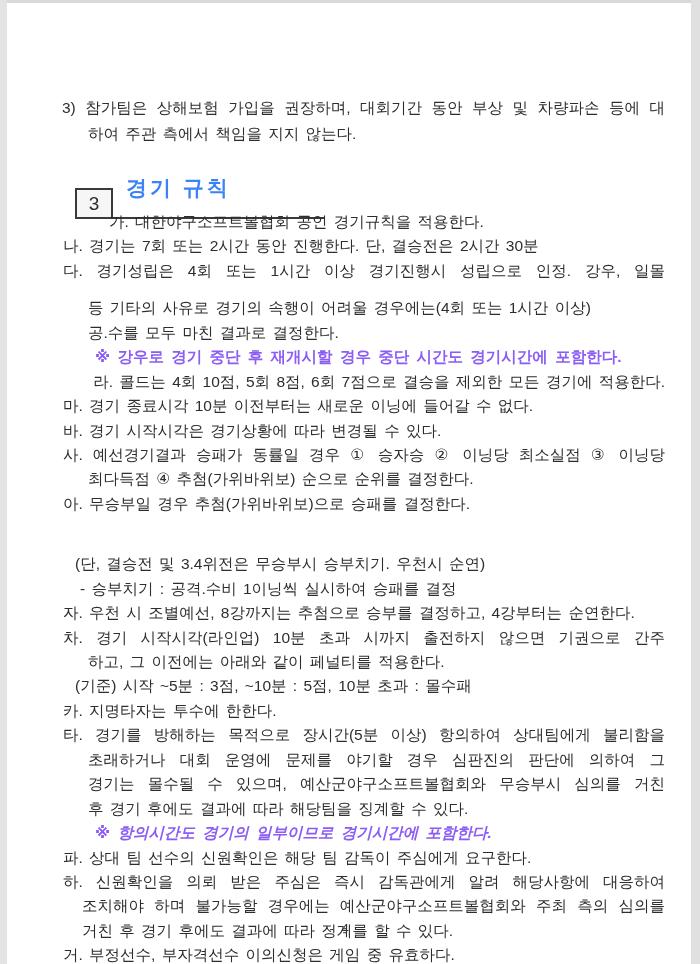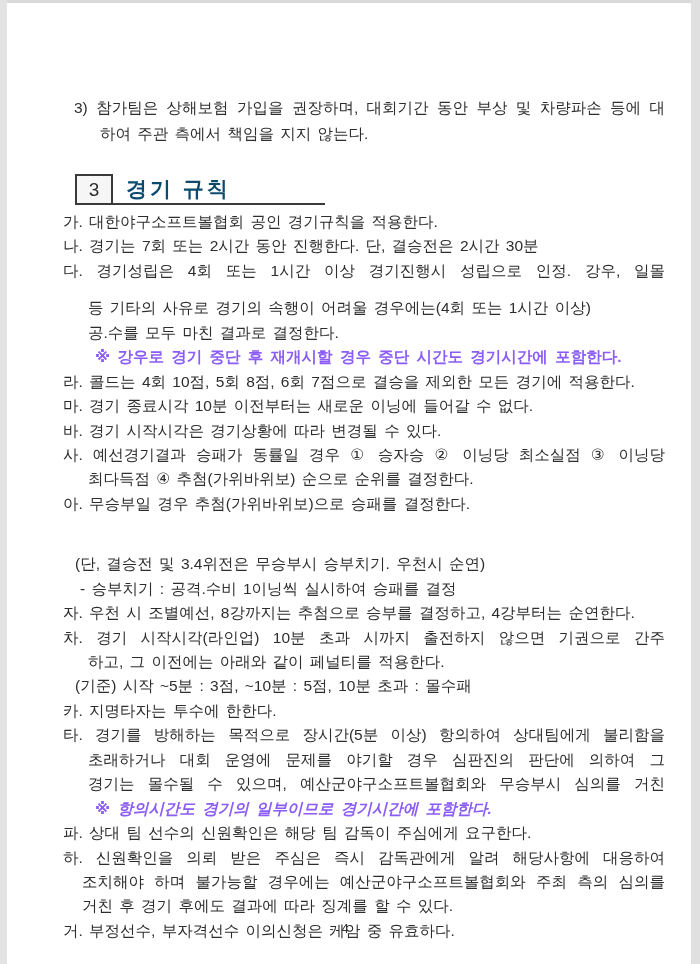--- a/index.html
+++ b/index.html
@@ -14,39 +14,39 @@
     color: #2d2d2d;
   }
   .edge-left  { position: absolute; left: 0; top: 0; width: 7px;  height: 964px; background: #e3e3e3; }
   .edge-right { position: absolute; right: 0; top: 0; width: 9px; height: 964px; background: #e0e0e0; }
   .edge-top   { position: absolute; left: 7px; right: 9px; top: 0; height: 3px; background: #d9d9d9; }
 
   .intro-block {
     position: absolute; left: 62px; top: 95px; width: 603px;
     font-size: 15.5px; word-spacing: 2px;
   }
-  .intro-block .line { height: 26px; line-height: 26px; margin-left: 12px; }
+  .intro-block .line { height: 26px; line-height: 26px; }
 
   .section-header {
     position: absolute; left: 75px; top: 174px;
     width: 250px;
     display: flex; align-items: flex-end;
     border-bottom: 2px solid #3a3a3a;
   }
   .section-num-box {
     border: 2px solid #3a3a3a; border-bottom: none;
     width: 34px; height: 27px;
     display: flex; align-items: center; justify-content: center;
     font-size: 19px; color: #2d2d2d;
     background: #f6f6f6;
   }
   .section-title {
     font-size: 21px; font-weight: bold; letter-spacing: 3px;
-    color: #0c4a6e;
-    margin-left: 13px; padding-bottom: 0;
+    color: #3b82f6;
+    margin-left: 13px; padding-bottom: 15px;
     white-space: nowrap;
   }
 
   .rules-block {
     position: absolute; left: 63px; top: 210px; width: 602px;
     font-size: 15.5px; word-spacing: 2px;
   }
   .rules-block .line {
     height: 24.45px; line-height: 24.45px;
     white-space: nowrap;
@@ -83,42 +83,43 @@
     </div>
 
   <div class="section-header">
     <div class="section-num-box">
       <span>3</span>
     </div>
     <div class="section-title">경기 규칙</div>
   </div>
 
   <div class="rules-block" id="rules-lines">
-      <div class="line" style="padding-left: 0px;">가. 대한야구소프트볼협회 공인 경기규칙을 적용한다.</div>
+      <div class="line" style="padding-left: 0px; margin-left: 46px;">가. 대한야구소프트볼협회 공인 경기규칙을 적용한다.</div>
       <div class="line" style="padding-left: 0px;">나. 경기는 7회 또는 2시간 동안 진행한다. 단, 결승전은 2시간 30분</div>
       <div class="line justify" style="padding-left: 0px;">다. 경기성립은 4회 또는 1시간 이상 경기진행시 성립으로 인정. 강우, 일몰</div>
       <div class="line" style="padding-left: 25px; margin-top: 13px;">등 기타의 사유로 경기의 속행이 어려울 경우에는(4회 또는 1시간 이상)</div>
       <div class="line" style="padding-left: 25px;">공.수를 모두 마친 결과로 결정한다.</div>
       <div class="line red-note" style="padding-left: 32px;">※ 강우로 경기 중단 후 재개시할 경우 중단 시간도 경기시간에 포함한다.</div>
-      <div class="line" style="padding-left: 0px;">라. 콜드는 4회 10점, 5회 8점, 6회 7점으로 결승을 제외한 모든 경기에 적용한다.</div>
+      <div class="line" style="padding-left: 0px; text-align: right;">라. 콜드는 4회 10점, 5회 8점, 6회 7점으로 결승을 제외한 모든 경기에 적용한다.</div>
       <div class="line" style="padding-left: 0px;">마. 경기 종료시각 10분 이전부터는 새로운 이닝에 들어갈 수 없다.</div>
       <div class="line" style="padding-left: 0px;">바. 경기 시작시각은 경기상황에 따라 변경될 수 있다.</div>
       <div class="line justify" style="padding-left: 0px;">사. 예선경기결과 승패가 동률일 경우 ① 승자승 ② 이닝당 최소실점 ③ 이닝당</div>
       <div class="line" style="padding-left: 25px;">최다득점 ④ 추첨(가위바위보) 순으로 순위를 결정한다.</div>
       <div class="line" style="padding-left: 0px;">아. 무승부일 경우 추첨(가위바위보)으로 승패를 결정한다.</div>
       <div class="line" style="padding-left: 12px; margin-top: 36px;">(단, 결승전 및 3.4위전은 무승부시 승부치기. 우천시 순연)</div>
       <div class="line" style="padding-left: 17px;">- 승부치기 : 공격.수비 1이닝씩 실시하여 승패를 결정</div>
       <div class="line" style="padding-left: 0px;">자. 우천 시 조별예선, 8강까지는 추첨으로 승부를 결정하고, 4강부터는 순연한다.</div>
       <div class="line justify" style="padding-left: 0px;">차. 경기 시작시각(라인업) 10분 초과 시까지 출전하지 않으면 기권으로 간주</div>
       <div class="line" style="padding-left: 25px;">하고, 그 이전에는 아래와 같이 페널티를 적용한다.</div>
       <div class="line" style="padding-left: 12px;">(기준) 시작 ~5분 : 3점, ~10분 : 5점, 10분 초과 : 몰수패</div>
       <div class="line" style="padding-left: 0px;">카. 지명타자는 투수에 한한다.</div>
       <div class="line justify" style="padding-left: 0px;">타. 경기를 방해하는 목적으로 장시간(5분 이상) 항의하여 상대팀에게 불리함을</div>
       <div class="line justify" style="padding-left: 25px;">초래하거나 대회 운영에 문제를 야기할 경우 심판진의 판단에 의하여 그</div>
       <div class="line justify" style="padding-left: 25px;">경기는 몰수될 수 있으며, 예산군야구소프트볼협회와 무승부시 심의를 거친</div>
+      <div class="line" style="padding-left: 25px;">후 경기 후에도 결과에 따라 해당팀을 징계할 수 있다.</div>
       <div class="line red-note" style="padding-left: 32px; font-style: italic;">※ 항의시간도 경기의 일부이므로 경기시간에 포함한다.</div>
       <div class="line" style="padding-left: 0px;">파. 상대 팀 선수의 신원확인은 해당 팀 감독이 주심에게 요구한다.</div>
       <div class="line justify" style="padding-left: 0px;">하. 신원확인을 의뢰 받은 주심은 즉시 감독관에게 알려 해당사항에 대응하여</div>
       <div class="line justify" style="padding-left: 19px;">조치해야 하며 불가능할 경우에는 예산군야구소프트볼협회와 주최 측의 심의를</div>
       <div class="line" style="padding-left: 19px;">거친 후 경기 후에도 결과에 따라 징계를 할 수 있다.</div>
       <div class="line" style="padding-left: 0px;">거. 부정선수, 부자격선수 이의신청은 게임 중 유효하다.</div>
     </div>
 
   <div class="page-number">- 4 -</div>
 </div>

